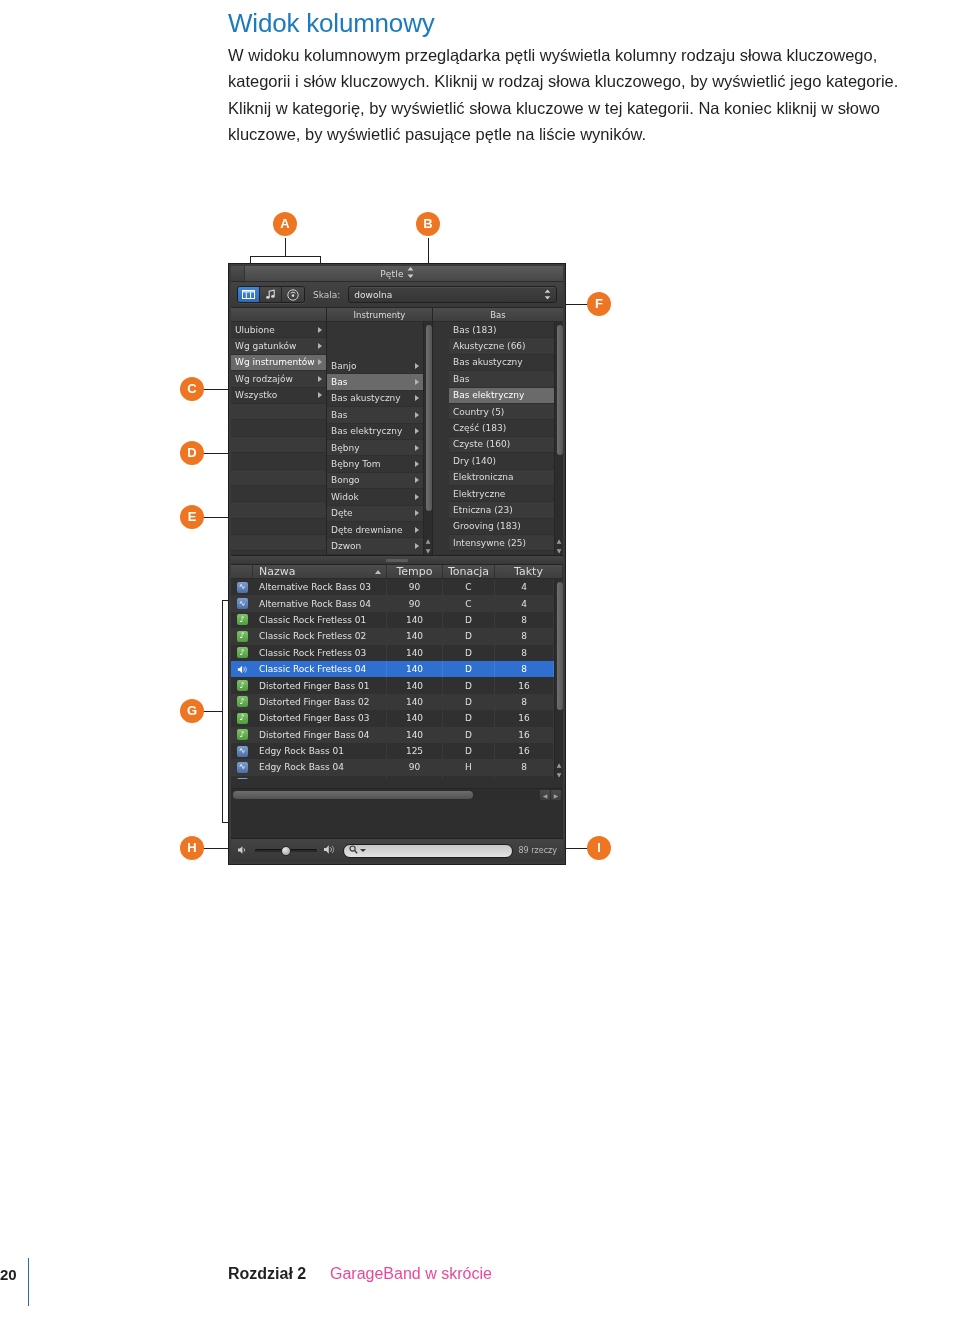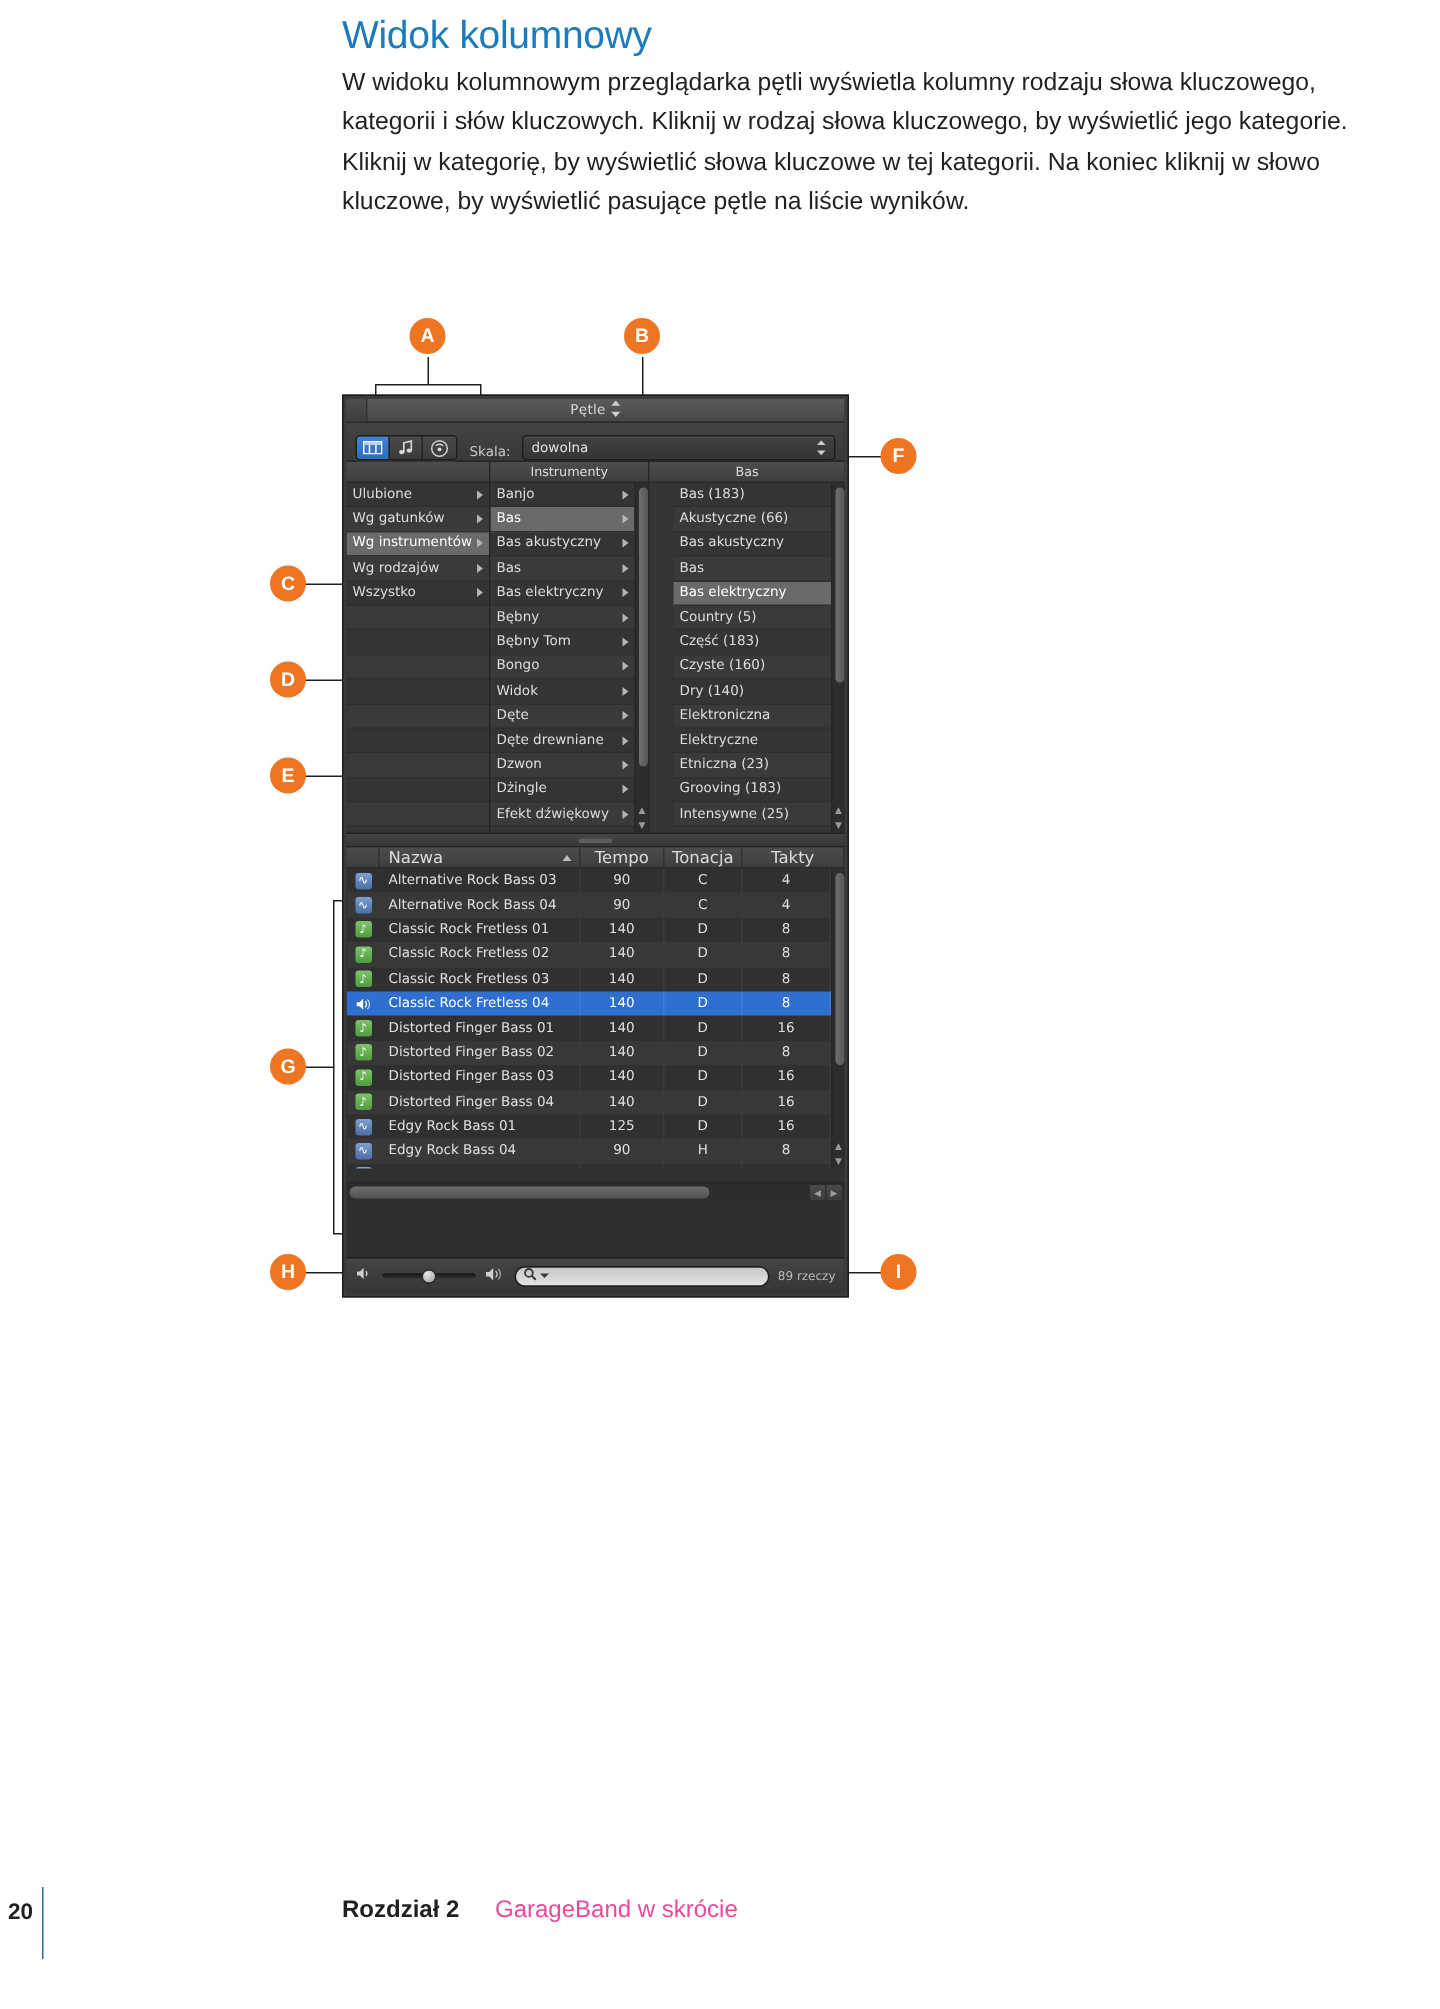--- a/index.html
+++ b/index.html
@@ -80,21 +80,21 @@
   .titlebar-label {
     font-size:9px; color:#d8d8d8; letter-spacing:.2px;
   }
   .stepper { display:inline-block; margin-left:3px; font-size:8px; line-height:8px; color:#cfcfcf; }
 
   
   .toolbar {
     height:26px;
     background:linear-gradient(#434343,#383838);
     border-bottom:1px solid #262626;
-    display:flex; align-items:flex-end;
+    display:flex; align-items:center;
     padding:0 6px;
     gap:8px;
   }
   .viewmodes {
     display:flex;
     border:1px solid #1e1e1e;
     border-radius:3px;
     overflow:hidden;
     height:17px;
     box-shadow:0 1px 0 rgba(255,255,255,.08);
@@ -274,21 +274,21 @@
   }
   .count-label { font-size:8px; color:#b9b9b9; white-space:nowrap; }
 
   
   .footer-rule {
     position:absolute; left:28px; top:1258px; width:1px; height:48px;
     background:#2a6d9a;
   }
   .folio {
     position:absolute; left:0; top:1266px; width:22px;
-    text-align:right; font-size:15px; font-weight:700; color:#231f20;
+    text-align:left; font-size:15px; font-weight:700; color:#231f20;
   }
   .foot-chapter {
     position:absolute; left:228px; top:1265px;
     font-size:16px; font-weight:700; color:#231f20;
   }
   .foot-book {
     position:absolute; left:330px; top:1265px;
     font-size:16px; color:#ec4899;
   }
 </style>
@@ -423,21 +423,21 @@
           <div class="c-item alt"></div>
           <div class="c-item"></div>
           <div class="c-item alt"></div>
           <div class="c-item"></div>
           <div class="c-item alt"></div>
         </div>
       </div>
 
       <div class="col col-b">
         <div class="col-head">Instrumenty</div>
-        <div class="col-list" style="right:9px;">
+        <div class="col-list" style="right:9px;margin-top:36px;">
           <div class="c-item">
               <span>Banjo</span>
               <i class="arrow"></i>
             </div>
           <div class="c-item sel">
               <span>Bas</span>
               <i class="arrow"></i>
             </div>
           <div class="c-item">
               <span>Bas akustyczny</span>

